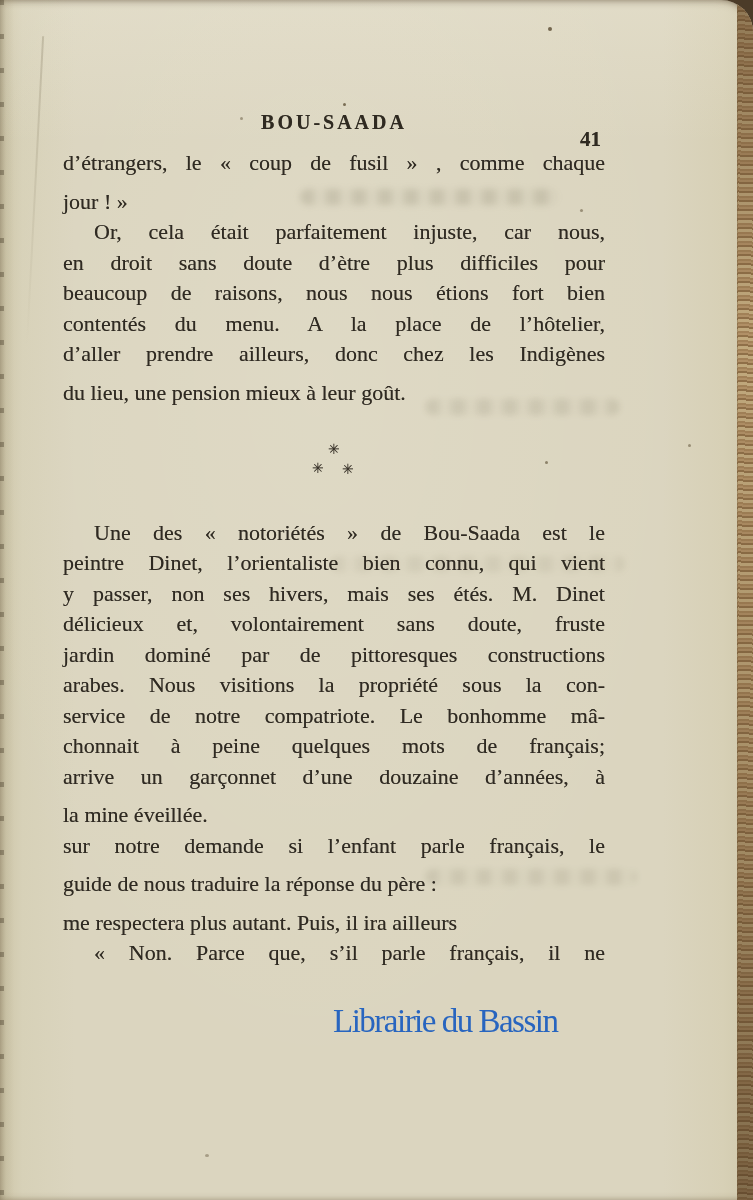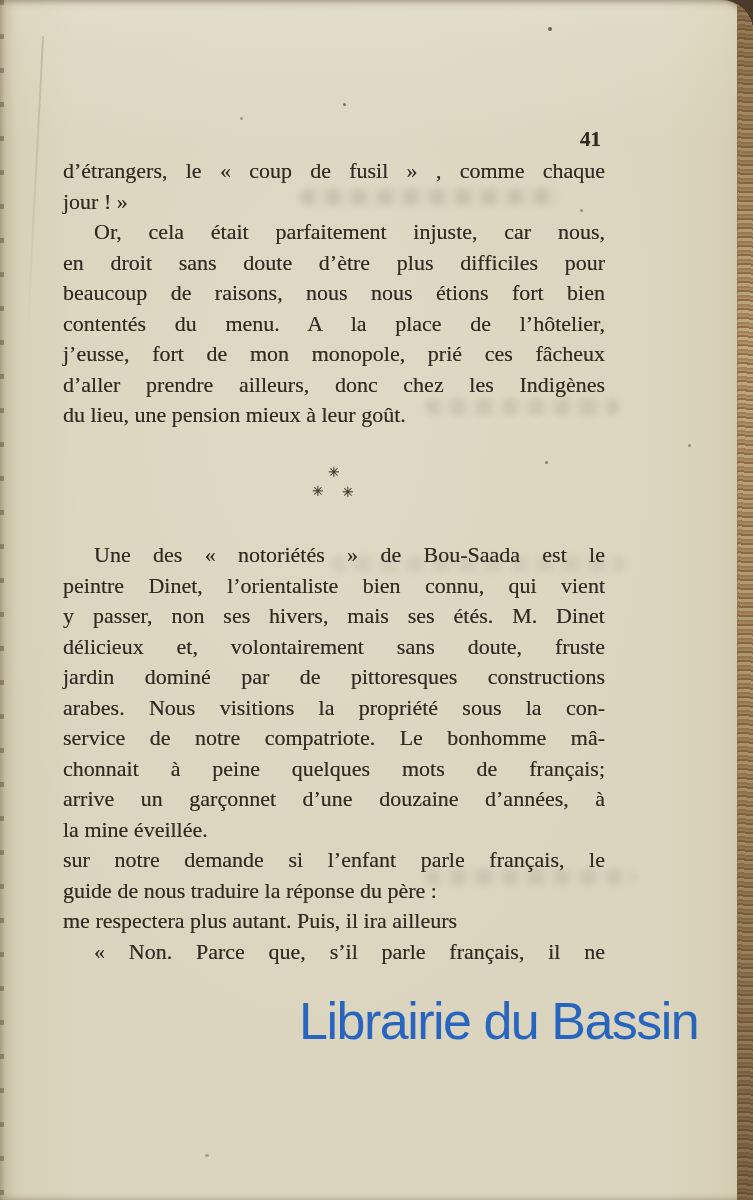--- a/index.html
+++ b/index.html
@@ -50,27 +50,27 @@
   .title{
     text-align:center;font-size:20px;font-weight:bold;letter-spacing:3px;
     color:#2f2a21;text-shadow:0 0 0.5px rgba(47,42,33,0.55);
   }
   .pagenum{
     position:absolute;right:4px;top:16px;font-size:21px;font-weight:bold;
     color:#2f2a21;text-shadow:0 0 0.5px rgba(47,42,33,0.55);
   }
   
   .text{
-    position:absolute;left:63px;top:156px;width:542px;
+    position:absolute;left:63px;top:148px;width:542px;
     color:#2f2a22;
     text-shadow:0 0 0.5px rgba(47,42,34,0.55);
   }
   .ln{height:30.5px;line-height:30.5px;font-size:22px;white-space:nowrap;}
   .ln.j{white-space:normal;text-align:justify;text-align-last:justify;}
-  .ln.l{white-space:normal;text-align:left;}
+  .ln.l{white-space:normal;text-align:left;margin-top:8px;}
   .ln.in{text-indent:31px;}
   
   .sep{position:relative;height:109.5px;}
   .star{
     position:absolute;font-family:"DejaVu Sans", sans-serif;
     font-size:14px;color:#39332a;line-height:14px;
   }
   .star.s1{left:265px;top:34px;}
   .star.s2{left:249px;top:53px;}
   .star.s3{left:279px;top:54px;}
@@ -88,23 +88,23 @@
   .speck{position:absolute;border-radius:50%;background:#57492f;}
   .sp1{left:343px;top:103px;width:3px;height:3px;opacity:.75;}
   .sp2{left:548px;top:27px;width:4px;height:4px;opacity:.8;}
   .sp3{left:580px;top:209px;width:3px;height:3px;opacity:.5;}
   .sp4{left:545px;top:461px;width:3px;height:3px;opacity:.6;}
   .sp5{left:240px;top:117px;width:3px;height:3px;opacity:.45;}
   .sp6{left:688px;top:444px;width:3px;height:3px;opacity:.5;}
   .sp7{left:205px;top:1154px;width:4px;height:3px;opacity:.4;}
   
   .watermark{
-    position:absolute;left:299px;top:995px;
-    font-family:Liberation Sans, sans-serif;
-    font-size:52px;letter-spacing:-1.5px;line-height:52px;
+    position:absolute;left:333px;top:995px;
+    font-family:Liberation Serif, serif;
+    font-size:33px;letter-spacing:-1.5px;line-height:52px;
     color:#2e79ff;mix-blend-mode:multiply;
     white-space:nowrap;
   }
 </style>
 </head>
 <body>
 
 <div class="page">
 
   <div class="edge-left"></div>
@@ -118,31 +118,31 @@
 
   <div class="speck sp1"></div>
   <div class="speck sp2"></div>
   <div class="speck sp3"></div>
   <div class="speck sp4"></div>
   <div class="speck sp5"></div>
   <div class="speck sp6"></div>
   <div class="speck sp7"></div>
 
   <div class="header">
+    <div class="title">BOU-SAADA</div>
     <div class="pagenum">41</div>
   </div>
 
   <div class="text">
     <div class="ln j">d’étrangers, le « coup de fusil » , comme chaque</div>
     <div class="ln l">jour ! »</div>
     <div class="ln j in">Or, cela était parfaitement injuste, car nous,</div>
     <div class="ln j">en droit sans doute d’ètre plus difficiles pour</div>
     <div class="ln j">beaucoup de raisons, nous nous étions fort bien</div>
     <div class="ln j">contentés du menu. A la place de l’hôtelier,</div>
-    <div class="ln j">j’eusse, fort de mon monopole, prié ces fâcheux</div>
     <div class="ln j">d’aller prendre ailleurs, donc chez les Indigènes</div>
     <div class="ln l">du lieu, une pension mieux à leur goût.</div>
 
     <div class="sep">
       <span class="star s1">✳</span>
       <span class="star s2">✳</span>
       <span class="star s3">✳</span>
     </div>
 
     <div class="ln j in">Une des « notoriétés » de Bou-Saada est le</div>

